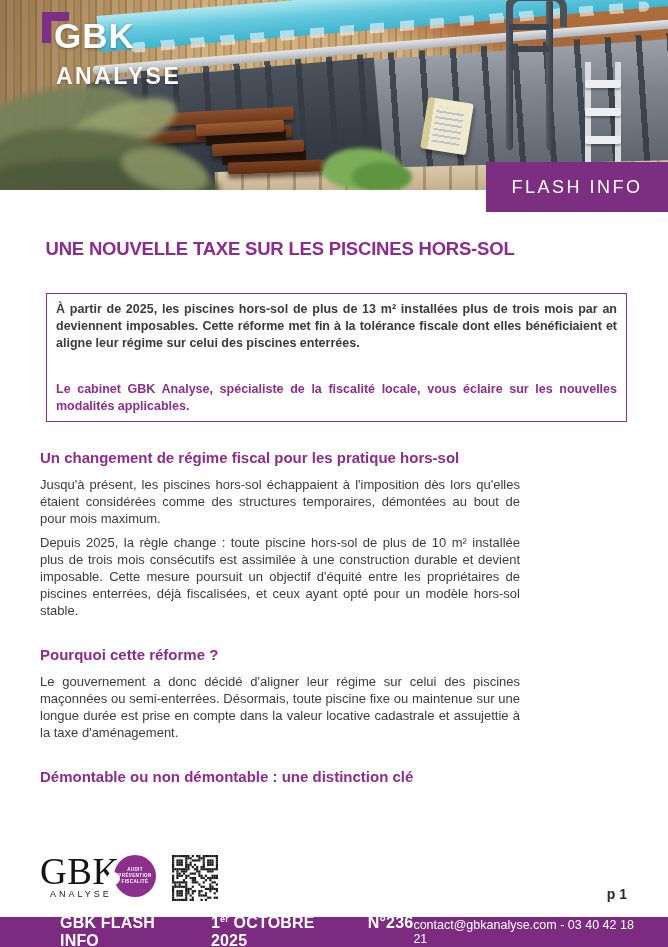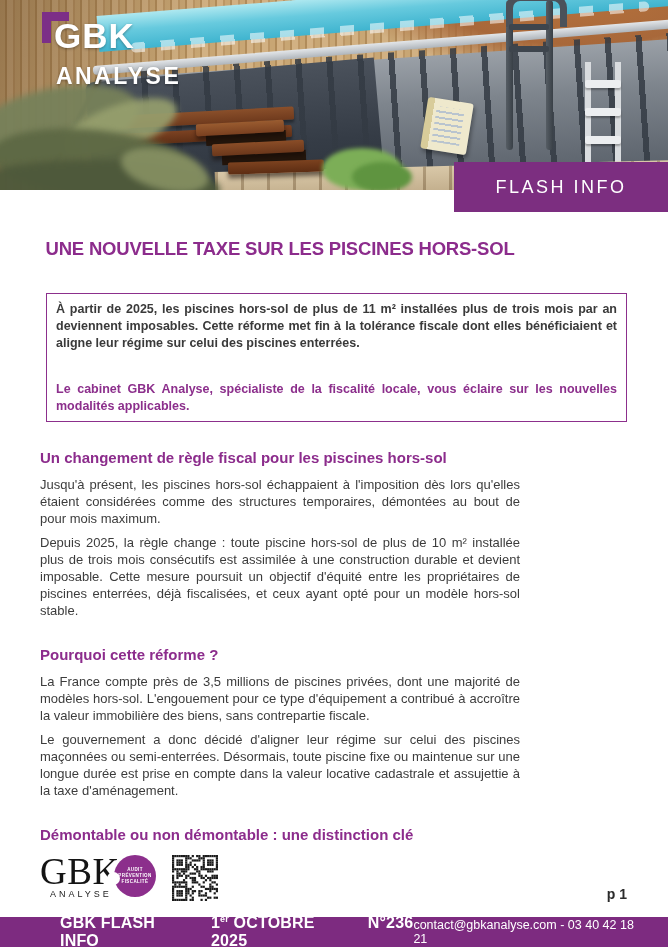--- a/index.html
+++ b/index.html
@@ -63,21 +63,21 @@
   .shrub2{left:352px;top:162px;width:60px;height:30px;background:#5f9440;border-radius:50%;filter:blur(2px);}
   
   .brand{left:42px;top:10px;width:220px;height:90px;}
   .bracket-h{left:0;top:2px;width:27px;height:9px;background:#7c2f87;}
   .bracket-v{left:0;top:2px;width:9px;height:31px;background:#7c2f87;}
   .brand-gbk{left:12px;top:6px;font-size:35px;font-weight:800;color:#ffffff;letter-spacing:1px;
     text-shadow:0 1px 3px rgba(0,0,0,.35);}
   .brand-analyse{left:14px;top:53px;font-size:23px;font-weight:800;color:#ffffff;letter-spacing:2.5px;
     text-shadow:0 1px 3px rgba(0,0,0,.35);}
   
-  .flash-banner{position:absolute;top:162px;right:0;width:214px;height:50px;background:#7c2e80;
+  .flash-banner{position:absolute;top:162px;right:0;width:182px;height:50px;background:#7c2e80;
     display:flex;align-items:center;justify-content:center;color:#ffffff;font-size:18px;
     font-weight:400;letter-spacing:2.5px;}
   
   .content{position:absolute;top:212px;left:0;width:560px;}
   h1.title{margin:26px 20px 0;text-align:center;font-size:18.5px;letter-spacing:-0.2px;
     font-weight:800;color:#8c2c8c;}
   .intro-box{box-sizing:border-box;margin:33px 0 0 46px;width:581px;border:1.5px solid #8c2f8c;
     padding:7px 9px 6px;}
   .intro-box p{margin:0;text-align:justify;font-size:12.5px;line-height:17px;font-weight:700;}
   .intro-box p.dark{color:#3a3a3a;margin-bottom:8px;}
@@ -155,31 +155,30 @@
   </div>
 
   <div class="flash-banner">
     <span>FLASH INFO</span>
   </div>
 
   <div class="content">
     <h1 class="title">UNE NOUVELLE TAXE SUR LES PISCINES HORS-SOL</h1>
 
     <div class="intro-box">
-      <p class="dark">À partir de 2025, les piscines hors-sol de plus de 11 m² installées plus de trois mois par an deviennent imposables. Cette réforme met fin à la tolérance fiscale dont elles bénéficiaient et aligne leur régime sur celui des piscines enterrées.</p>
+      <p class="dark">À partir de 2025, les piscines hors-sol de plus de 13 m² installées plus de trois mois par an deviennent imposables. Cette réforme met fin à la tolérance fiscale dont elles bénéficiaient et aligne leur régime sur celui des piscines enterrées.</p>
       <p class="purple">Le cabinet GBK Analyse, spécialiste de la fiscalité locale, vous éclaire sur les nouvelles modalités applicables.</p>
     </div>
 
     <div class="sections">
-      <h2>Un changement de règle fiscal pour les piscines hors-sol</h2>
+      <h2>Un changement de régime fiscal pour les pratique hors-sol</h2>
       <p>Jusqu'à présent, les piscines hors-sol échappaient à l'imposition dès lors qu'elles étaient considérées comme des structures temporaires, démontées au bout de pour mois maximum.</p>
       <p>Depuis 2025, la règle change : toute piscine hors-sol de plus de 10 m² installée plus de trois mois consécutifs est assimilée à une construction durable et devient imposable. Cette mesure poursuit un objectif d'équité entre les propriétaires de piscines enterrées, déjà fiscalisées, et ceux ayant opté pour un modèle hors-sol stable.</p>
 
       <h2>Pourquoi cette réforme ?</h2>
-      <p>La France compte près de 3,5 millions de piscines privées, dont une majorité de modèles hors-sol. L'engouement pour ce type d'équipement a contribué à accroître la valeur immobilière des biens, sans contrepartie fiscale.</p>
       <p>Le gouvernement a donc décidé d'aligner leur régime sur celui des piscines maçonnées ou semi-enterrées. Désormais, toute piscine fixe ou maintenue sur une longue durée est prise en compte dans la valeur locative cadastrale et assujettie à la taxe d'aménagement.</p>
 
       <h2>Démontable ou non démontable : une distinction clé</h2>
     </div>
   </div>
 
   <div class="footer-logo">
     <div class="flogo-gbk">GBK</div>
     <div class="flogo-analyse">ANALYSE</div>
     <div class="flogo-badge">

